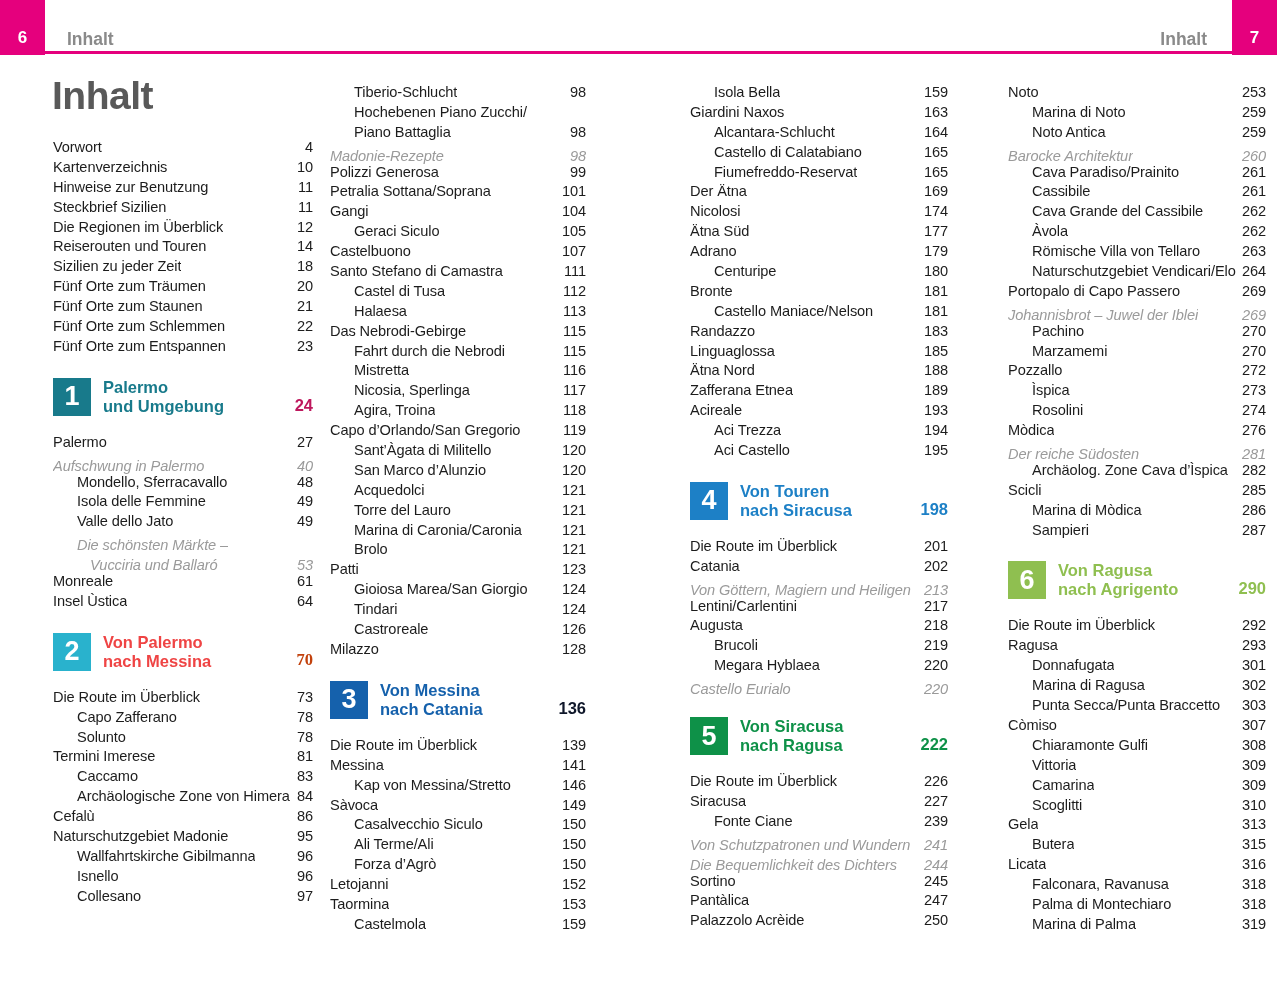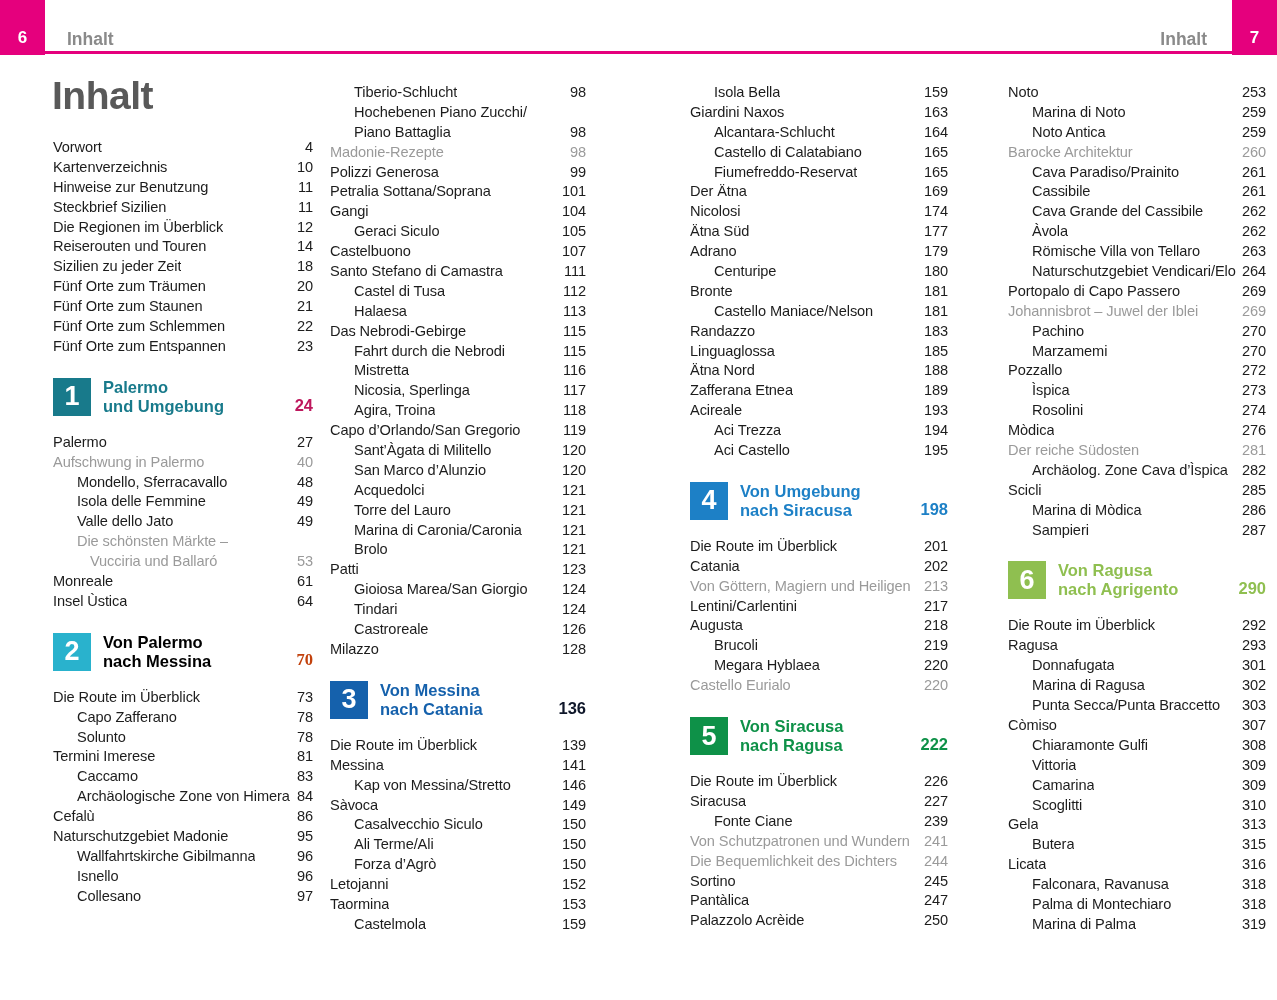--- a/index.html
+++ b/index.html
@@ -24,21 +24,21 @@
   .toc-col{position:absolute;display:flex;flex-direction:column;}
   #col-0{left:53px;top:139px;width:260px;}
   #col-1{left:330px;top:84px;width:256px;}
   #col-2{left:690px;top:84px;width:258px;}
   #col-3{left:1008px;top:84px;width:258px;}
 
   .row{display:flex;justify-content:space-between;align-items:baseline;height:19.9px;
     font-size:14.6px;letter-spacing:-0.1px;color:#1c1c1c;white-space:nowrap;}
   .row .t{overflow:hidden;}
   .row .p{margin-left:6px;flex:none;}
-  .row.it{color:#9a9a9a;}
+  .row.it{color:#9a9a9a;font-style:italic;align-items:flex-end;}
   .ind1 .t{padding-left:24px;}
   .ind2 .t{padding-left:37px;}
 
   .gap{height:20px;flex:none;}
 
   .section{position:relative;display:flex;height:38px;margin-bottom:18px;flex:none;}
   .secnum{width:38px;height:38px;flex:none;color:#fff;font-size:27px;font-weight:bold;
     display:flex;align-items:center;justify-content:center;}
   .sectitle{margin-left:12px;font-weight:bold;font-size:16.5px;line-height:19px;
     display:flex;flex-direction:column;justify-content:flex-end;white-space:nowrap;}
@@ -149,21 +149,21 @@
         <span class="t">Monreale</span>
         <span class="p">61</span>
       </div>
       <div class="row">
         <span class="t">Insel Ùstica</span>
         <span class="p">64</span>
       </div>
       <div class="gap"></div>
       <div class="section">
         <div class="secnum" style="background: rgb(41, 178, 205);">2</div>
-        <div class="sectitle" style="color: #000000;">
+        <div class="sectitle" style="color: #ef4444;">
           <div>Von Palermo</div>
           <div>nach Messina</div>
         </div>
         <div class="secpage" style="color: #c2410c; font-family: Liberation Serif, serif;">70</div>
       </div>
       <div class="row">
         <span class="t">Die Route im Überblick</span>
         <span class="p">73</span>
       </div>
       <div class="row ind1">
@@ -448,21 +448,21 @@
         <span class="p">194</span>
       </div>
       <div class="row ind1">
         <span class="t">Aci Castello</span>
         <span class="p">195</span>
       </div>
       <div class="gap"></div>
       <div class="section">
         <div class="secnum" style="background: rgb(29, 128, 198);">4</div>
         <div class="sectitle" style="color: rgb(29, 128, 198);">
-          <div>Von Umgebung</div>
+          <div>Von Touren</div>
           <div>nach Siracusa</div>
         </div>
         <div class="secpage" style="color: rgb(29, 128, 198);">198</div>
       </div>
       <div class="row">
         <span class="t">Die Route im Überblick</span>
         <span class="p">201</span>
       </div>
       <div class="row">
         <span class="t">Catania</span>

